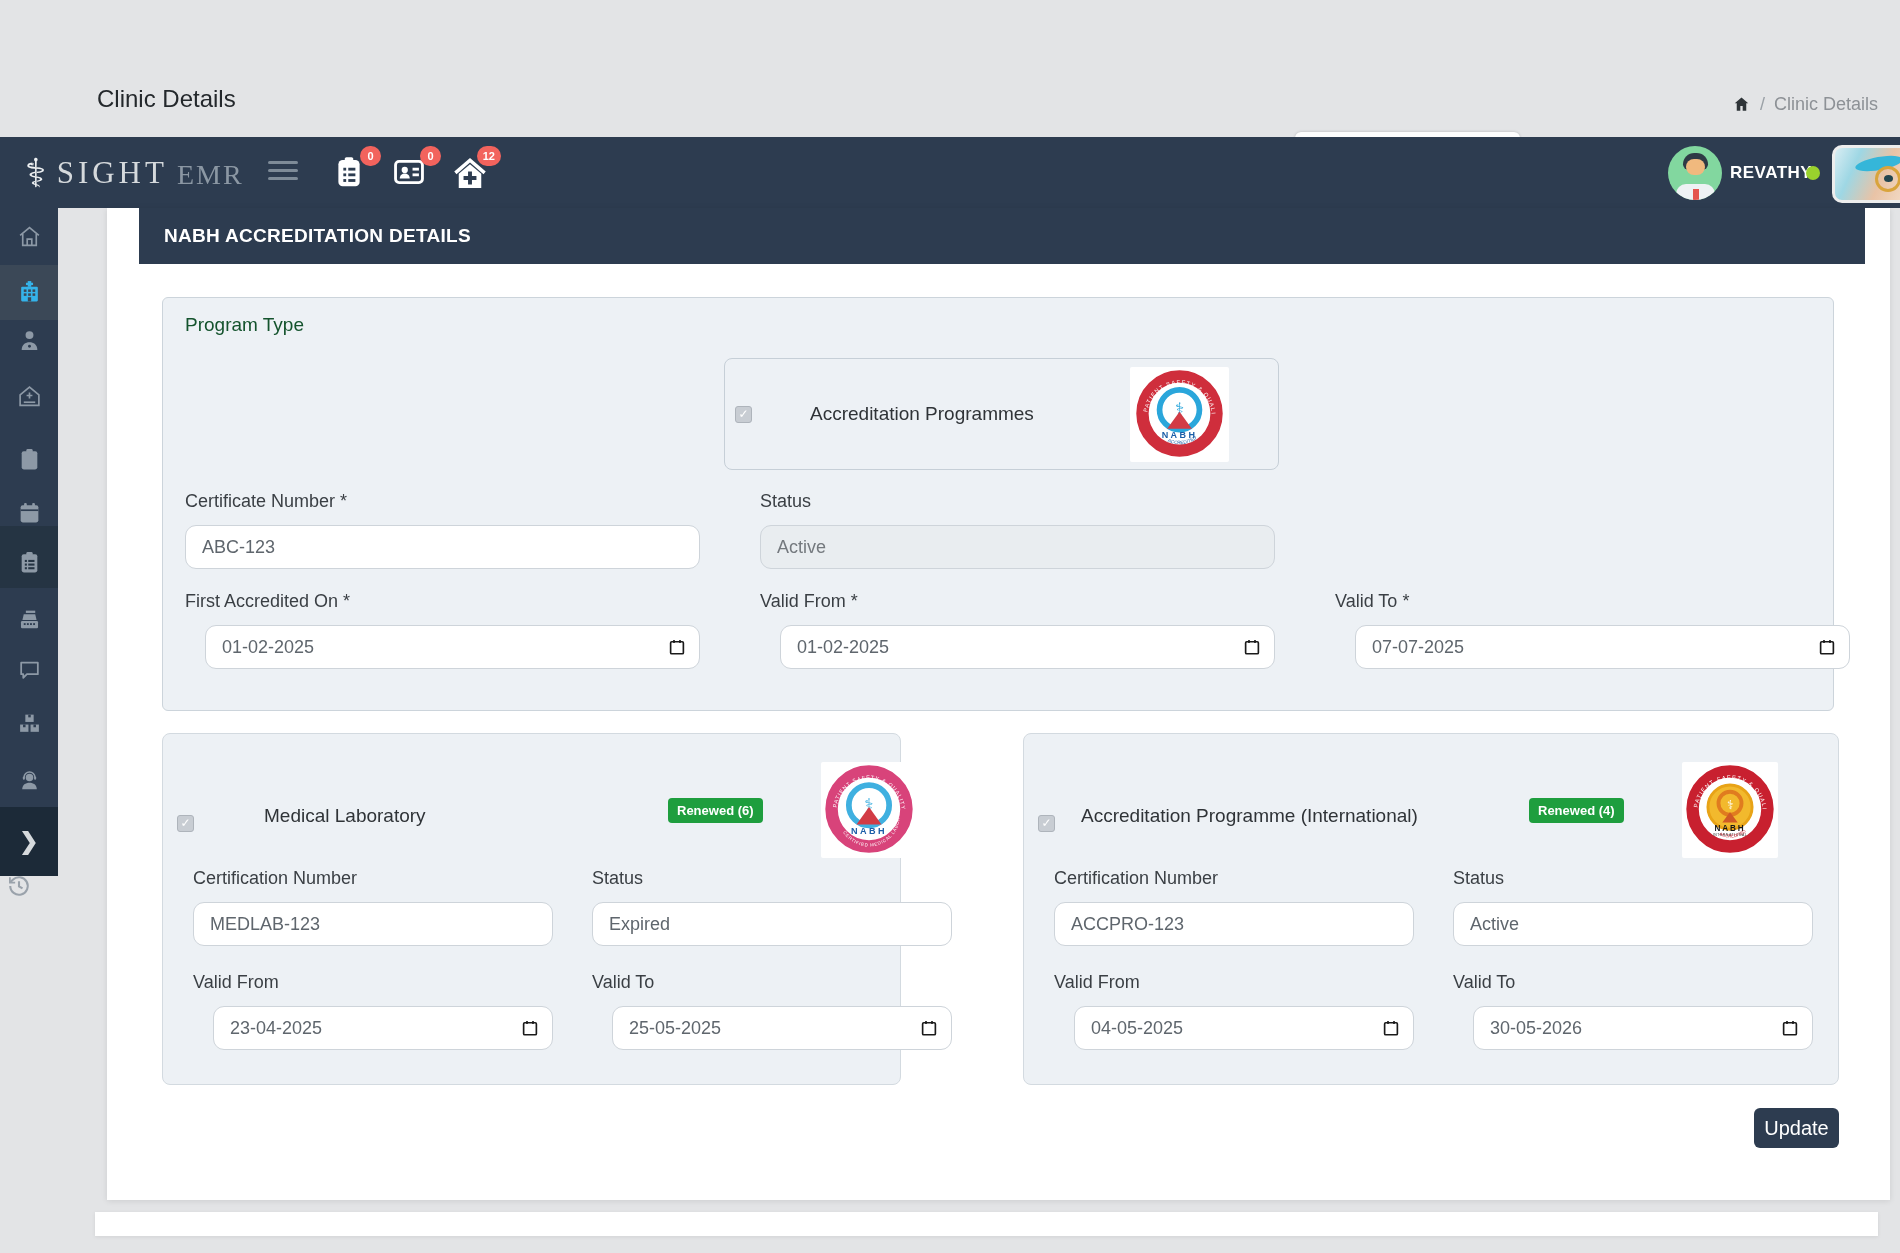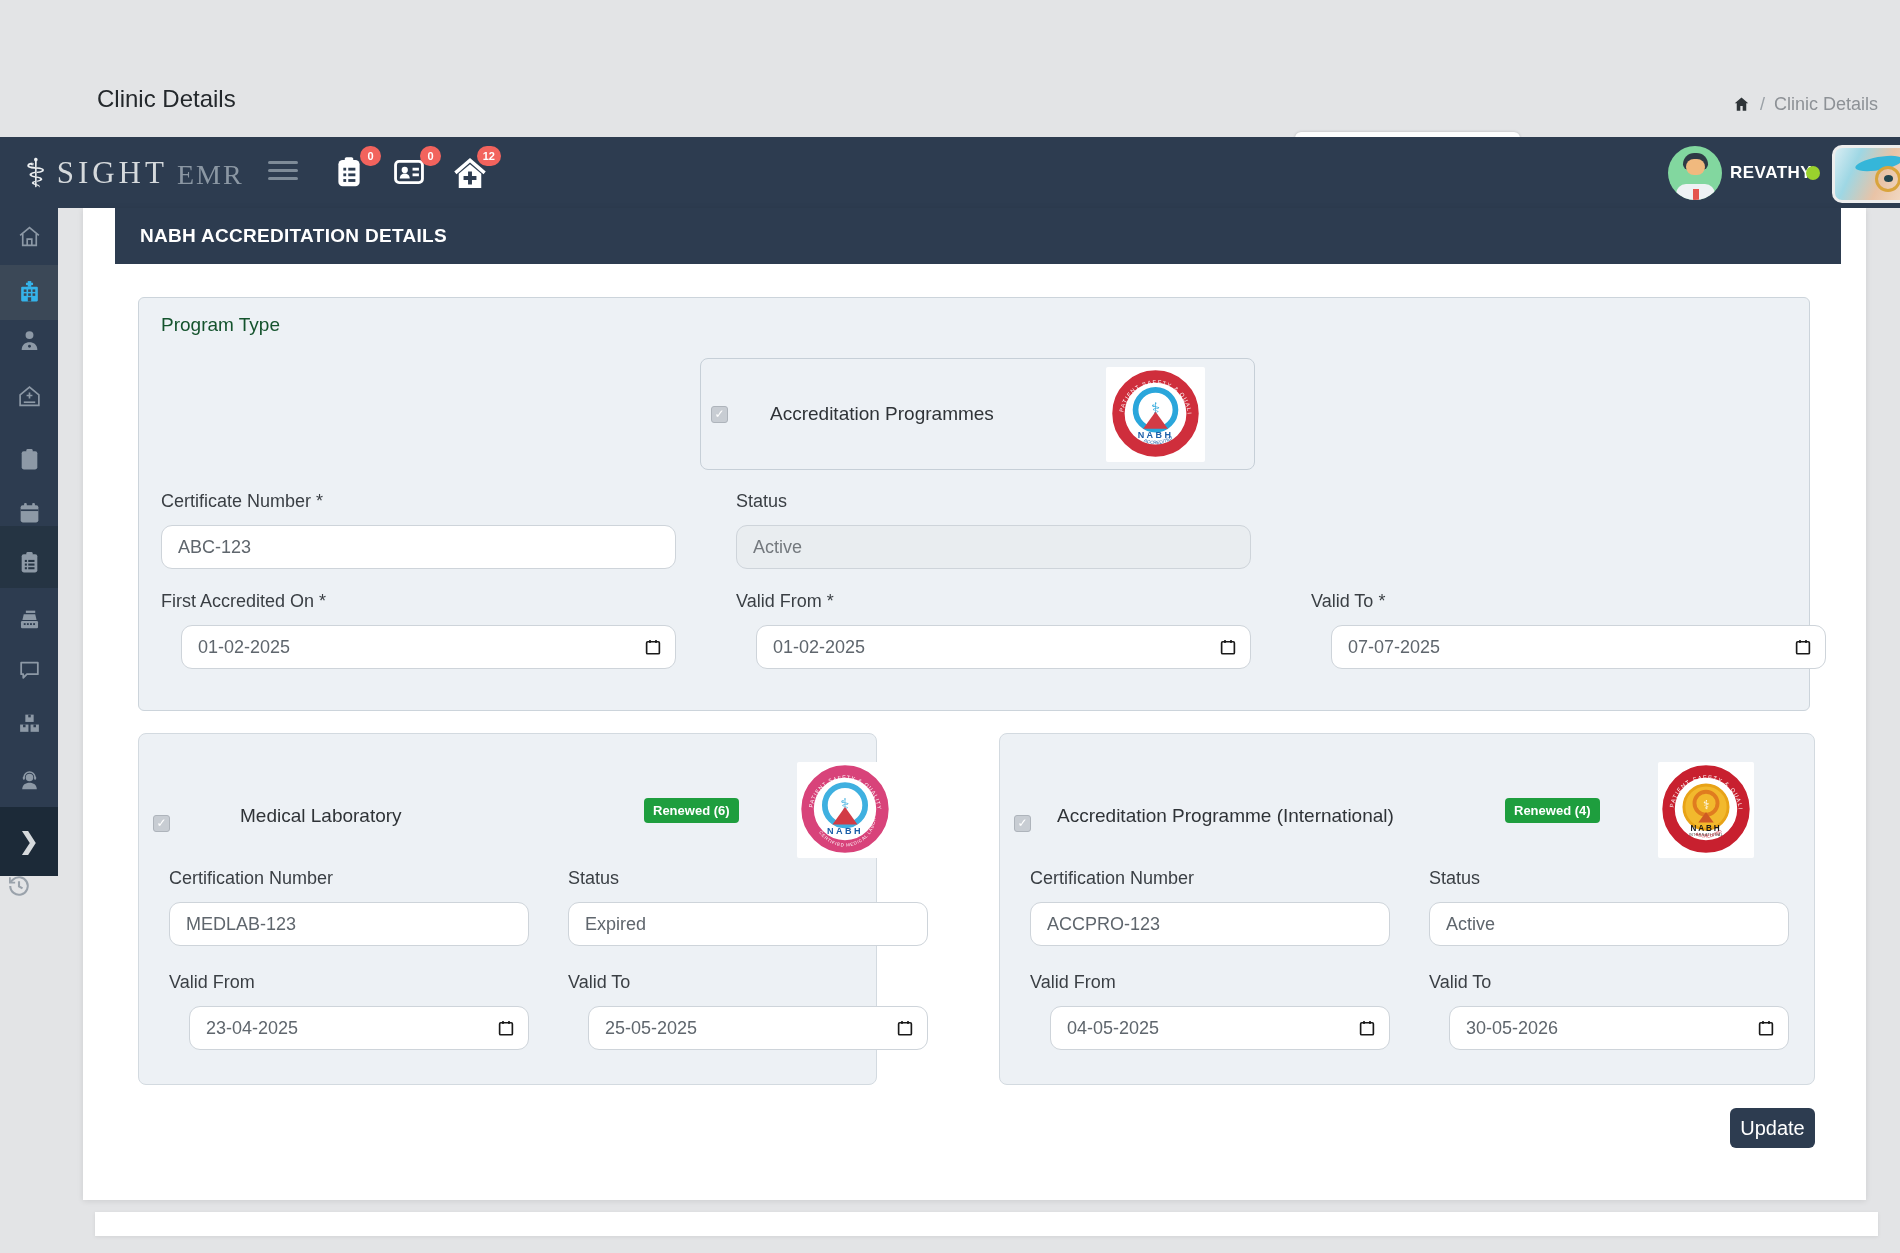--- a/index.html
+++ b/index.html
@@ -43,33 +43,33 @@
   .blk-active { top:57px; height:55px; background:#3b4857; }
   .blk-soft { top:318px; height:62px; background:#253443; }
   .s-item { position:absolute; left:0; width:58px; height:26px; display:flex; justify-content:center; color:#8d99a6; cursor:pointer; }
   .s-item svg { width:25px; height:25px; }
   .s-item.active { color:#35b3ea; }
   .s-chevron { position:absolute; left:0; top:599px; width:58px; height:69px; background:#1c2a38; display:flex; align-items:center; justify-content:center; color:#d6dadd; font-size:23px; font-weight:bold; cursor:pointer; }
   .s-chevron::after { content:"\276F"; }
   .history-float { position:absolute; left:5px; top:872px; width:28px; height:28px; color:#9aa2ab; }
 
   
-  .main-card { position:absolute; left:83px; top:208px; width:1783px; height:992px; background:#ffffff; box-shadow:0 1px 6px rgba(0,0,0,.10); }
+  .main-card { position:absolute; left:107px; top:208px; width:1783px; height:992px; background:#ffffff; box-shadow:0 1px 6px rgba(0,0,0,.10); }
   .footer-strip { position:absolute; left:95px; top:1212px; width:1783px; height:24px; background:#ffffff; box-shadow:0 1px 4px rgba(0,0,0,.08); }
   .panel-header { position:absolute; left:32px; top:0; width:1726px; height:56px; background:#2d3c50; display:flex; align-items:center; }
   .panel-header span { color:#fff; font-weight:bold; font-size:19px; letter-spacing:.3px; padding-left:25px; }
 
   .fieldset { position:absolute; left:55px; top:89px; width:1672px; height:414px; background:#edf1f5; border:1px solid #ccd4db; border-radius:6px; }
   .legend { position:absolute; left:22px; top:16px; font-size:19px; color:#14532d; }
 
   .program-box { position:absolute; left:561px; top:60px; width:555px; height:112px; border:1px solid #c6cfd7; border-radius:8px; display:flex; align-items:center; }
   .checkbox { width:17px; height:17px; background:#c8cdd3; border:1px solid #aeb4bb; border-radius:3px; color:#fff; font-size:12px; line-height:15px; text-align:center; flex:none; cursor:pointer; }
   .checkbox::after { content:"\2713"; }
   .program-box .checkbox { margin-left:10px; }
-  .program-box .p-label { margin-left:42px; font-size:19px; color:#2f3337; }
+  .program-box .p-label { margin-left:58px; font-size:19px; color:#2f3337; }
   .logo-img { position:absolute; }
   .pb-logo { right:49px; top:8px; width:99px; height:95px; }
 
   .frow { position:absolute; left:22px; display:grid; grid-template-columns:515px 515px 515px; column-gap:60px; }
   .frow1 { top:193px; } .frow2 { top:293px; }
   .f-label { display:block; font-size:18px; color:#3a3f44; margin-bottom:13px; }
   .inp { width:100%; height:44px; background:#fff; border:1px solid #ced4da; border-radius:11px; padding:0 16px; font-size:18px; color:#5f666d; font-family:"Liberation Sans",sans-serif; outline:none; }
   .inp.dis { background:#e9edf0; color:#74797e; }
   .datefield { position:relative;padding-left:20px; }
   .cal-icon { position:absolute; right:14px; top:13px; width:18px; height:18px; color:#1a1a1a; pointer-events:none; }

